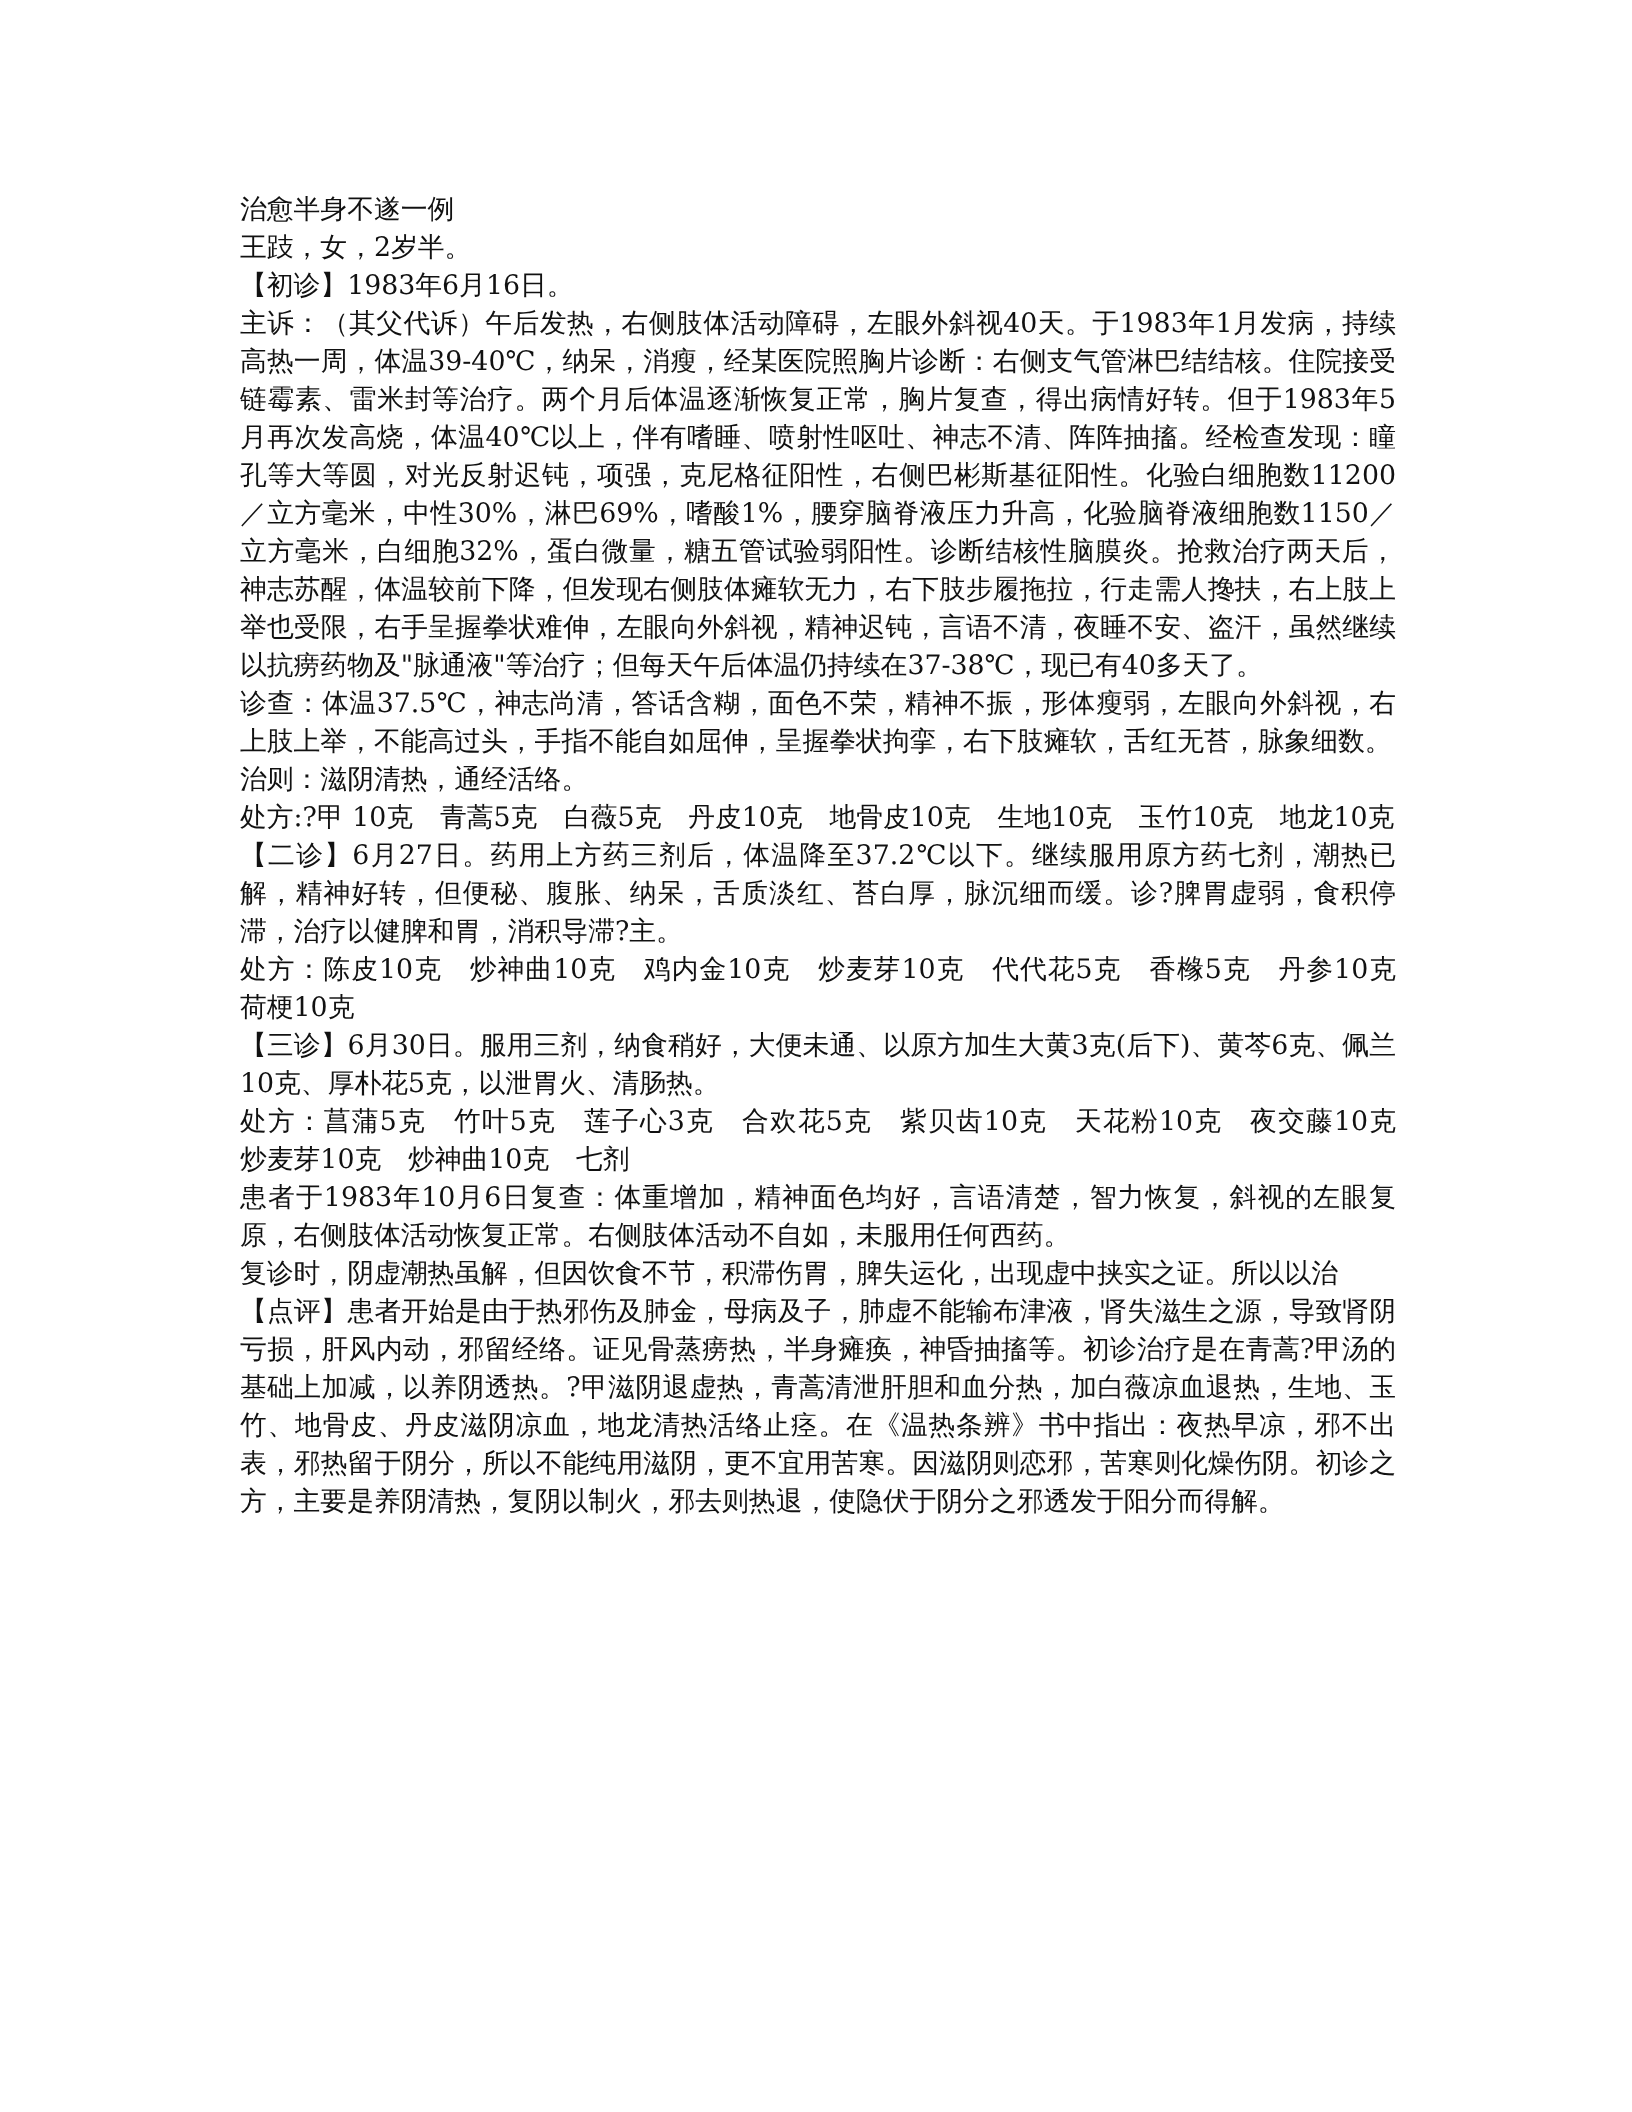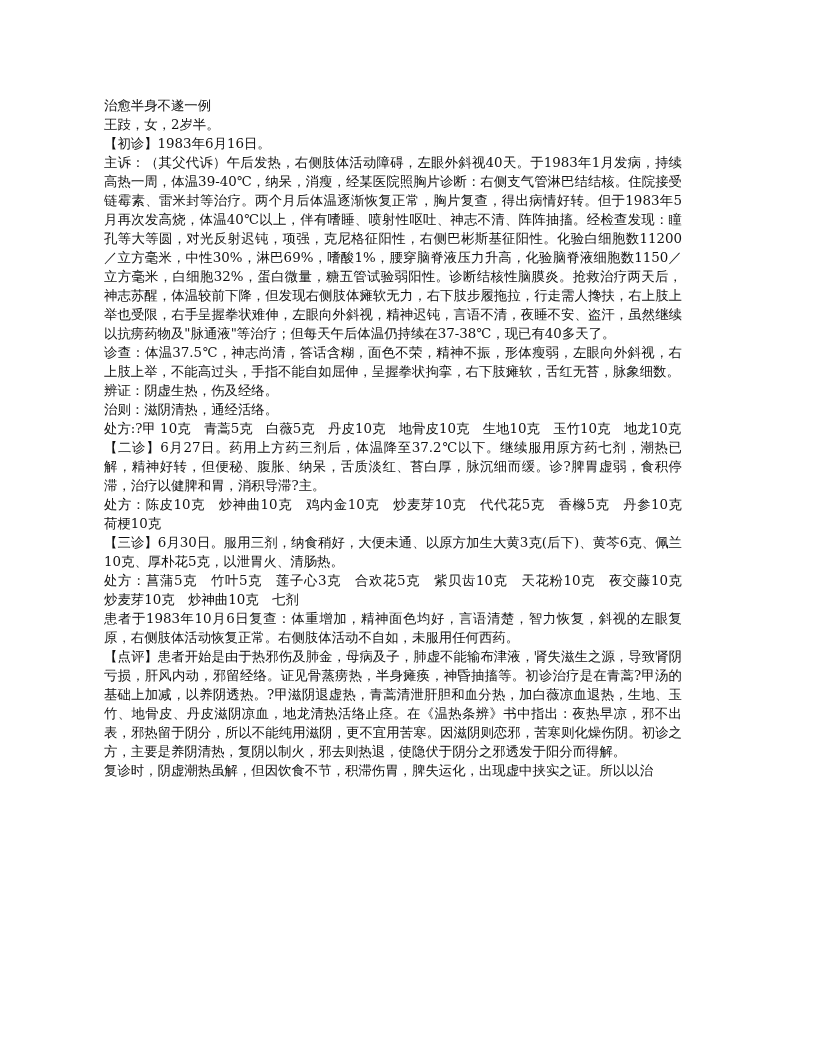--- a/index.html
+++ b/index.html
@@ -1,42 +1,41 @@
 <!DOCTYPE html>
 <html><head>
 <meta charset="utf-8">
 <style>
   html, body { margin: 0; padding: 0; background: #ffffff; }
   body { width: 816px; height: 1056px; position: relative; overflow: hidden; }
   .page {
     position: absolute;
-    left: 104px;
+    left: 120px;
     top: 96px;
     width: 578px;
     font-family: "DejaVu Serif", "Liberation Serif", serif;
     font-size: 13.4px;
     line-height: 19px;
     color: #111111;
     text-align: justify;
     text-justify: inter-ideograph;
   }
   .page p { margin: 0; padding: 0; }
 </style>
 </head>
 <body>
 
 <div class="page">
   <p>治愈半身不遂一例</p>
   <p>王跂，女，2岁半。</p>
   <p>【初诊】1983年6月16日。</p>
   <p>主诉：（其父代诉）午后发热，右侧肢体活动障碍，左眼外斜视40天。于1983年1月发病，持续高热一周，体温39-40℃，纳呆，消瘦，经某医院照胸片诊断：右侧支气管淋巴结结核。住院接受链霉素、雷米封等治疗。两个月后体温逐渐恢复正常，胸片复查，得出病情好转。但于1983年5月再次发高烧，体温40℃以上，伴有嗜睡、喷射性呕吐、神志不清、阵阵抽搐。经检查发现：瞳孔等大等圆，对光反射迟钝，项强，克尼格征阳性，右侧巴彬斯基征阳性。化验白细胞数11200／立方毫米，中性30%，淋巴69%，嗜酸1%，腰穿脑脊液压力升高，化验脑脊液细胞数1150／立方毫米，白细胞32%，蛋白微量，糖五管试验弱阳性。诊断结核性脑膜炎。抢救治疗两天后，神志苏醒，体温较前下降，但发现右侧肢体瘫软无力，右下肢步履拖拉，行走需人搀扶，右上肢上举也受限，右手呈握拳状难伸，左眼向外斜视，精神迟钝，言语不清，夜睡不安、盗汗，虽然继续以抗痨药物及"脉通液"等治疗；但每天午后体温仍持续在37-38℃，现已有40多天了。</p>
   <p>诊查：体温37.5℃，神志尚清，答话含糊，面色不荣，精神不振，形体瘦弱，左眼向外斜视，右上肢上举，不能高过头，手指不能自如屈伸，呈握拳状拘挛，右下肢瘫软，舌红无苔，脉象细数。</p>
-  <p>辨证：阴虚生热，伤及经络。</p>
   <p>治则：滋阴清热，通经活络。</p>
   <p>处方:?甲 10克　青蒿5克　白薇5克　丹皮10克　地骨皮10克　生地10克　玉竹10克　地龙10克</p>
   <p>【二诊】6月27日。药用上方药三剂后，体温降至37.2℃以下。继续服用原方药七剂，潮热已解，精神好转，但便秘、腹胀、纳呆，舌质淡红、苔白厚，脉沉细而缓。诊?脾胃虚弱，食积停滞，治疗以健脾和胃，消积导滞?主。</p>
   <p>处方：陈皮10克　炒神曲10克　鸡内金10克　炒麦芽10克　代代花5克　香橼5克　丹参10克　荷梗10克</p>
   <p>【三诊】6月30日。服用三剂，纳食稍好，大便未通、以原方加生大黄3克(后下)、黄芩6克、佩兰10克、厚朴花5克，以泄胃火、清肠热。</p>
   <p>处方：菖蒲5克　竹叶5克　莲子心3克　合欢花5克　紫贝齿10克　天花粉10克　夜交藤10克　炒麦芽10克　炒神曲10克　七剂</p>
   <p>患者于1983年10月6日复查：体重增加，精神面色均好，言语清楚，智力恢复，斜视的左眼复原，右侧肢体活动恢复正常。右侧肢体活动不自如，未服用任何西药。</p>
+  <p>复诊时，阴虚潮热虽解，但因饮食不节，积滞伤胃，脾失运化，出现虚中挟实之证。所以以治</p>
   <p>【点评】患者开始是由于热邪伤及肺金，母病及子，肺虚不能输布津液，肾失滋生之源，导致肾阴亏损，肝风内动，邪留经络。证见骨蒸痨热，半身瘫痪，神昏抽搐等。初诊治疗是在青蒿?甲汤的基础上加减，以养阴透热。?甲滋阴退虚热，青蒿清泄肝胆和血分热，加白薇凉血退热，生地、玉竹、地骨皮、丹皮滋阴凉血，地龙清热活络止痉。在《温热条辨》书中指出：夜热早凉，邪不出表，邪热留于阴分，所以不能纯用滋阴，更不宜用苦寒。因滋阴则恋邪，苦寒则化燥伤阴。初诊之方，主要是养阴清热，复阴以制火，邪去则热退，使隐伏于阴分之邪透发于阳分而得解。</p>
-  <p>复诊时，阴虚潮热虽解，但因饮食不节，积滞伤胃，脾失运化，出现虚中挟实之证。所以以治</p>
 </div>
 
 </body></html>

